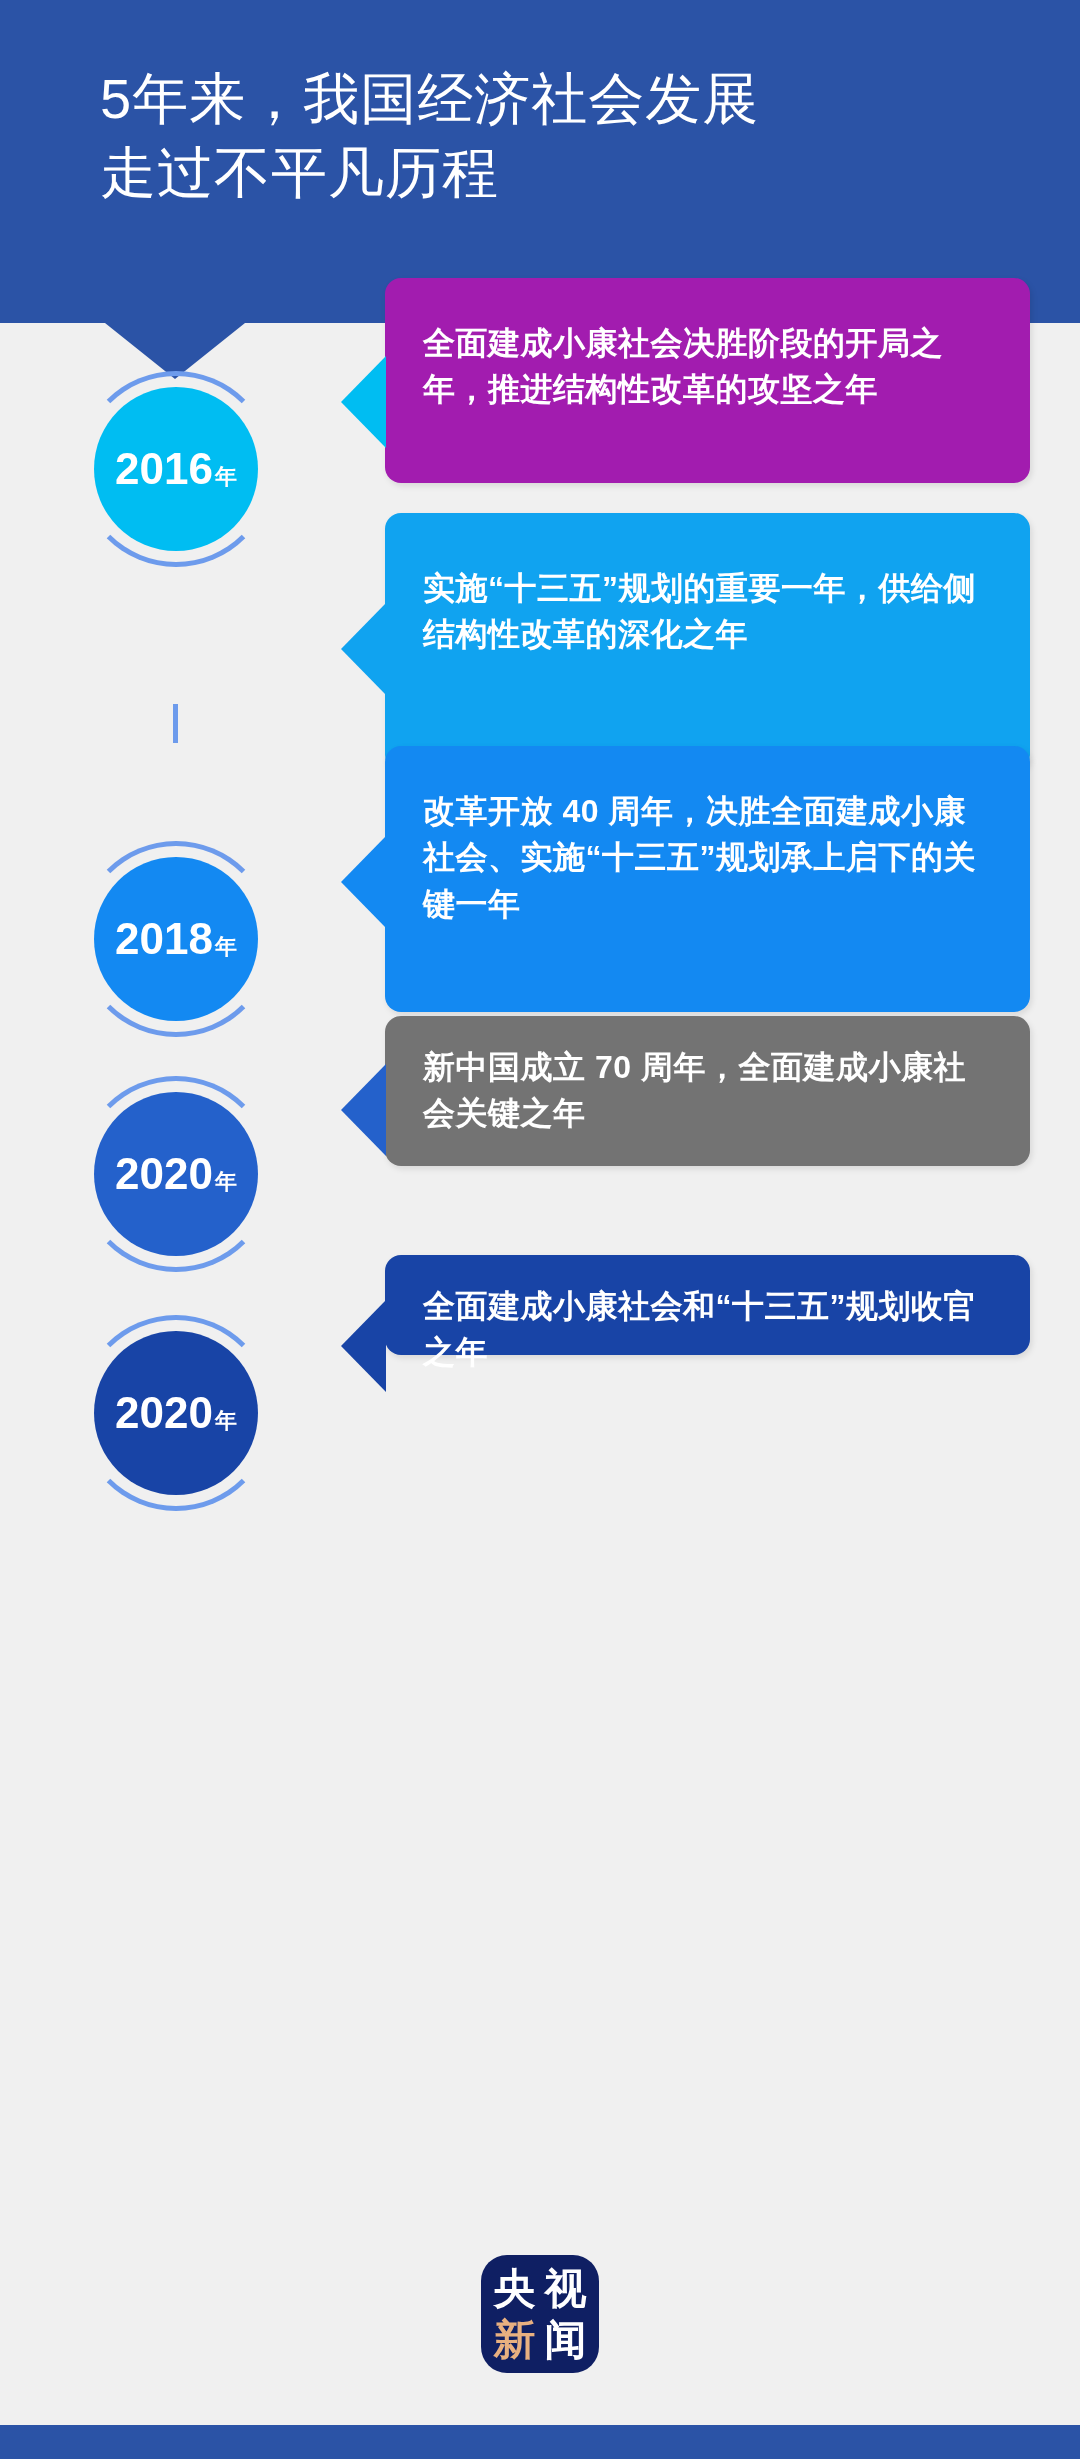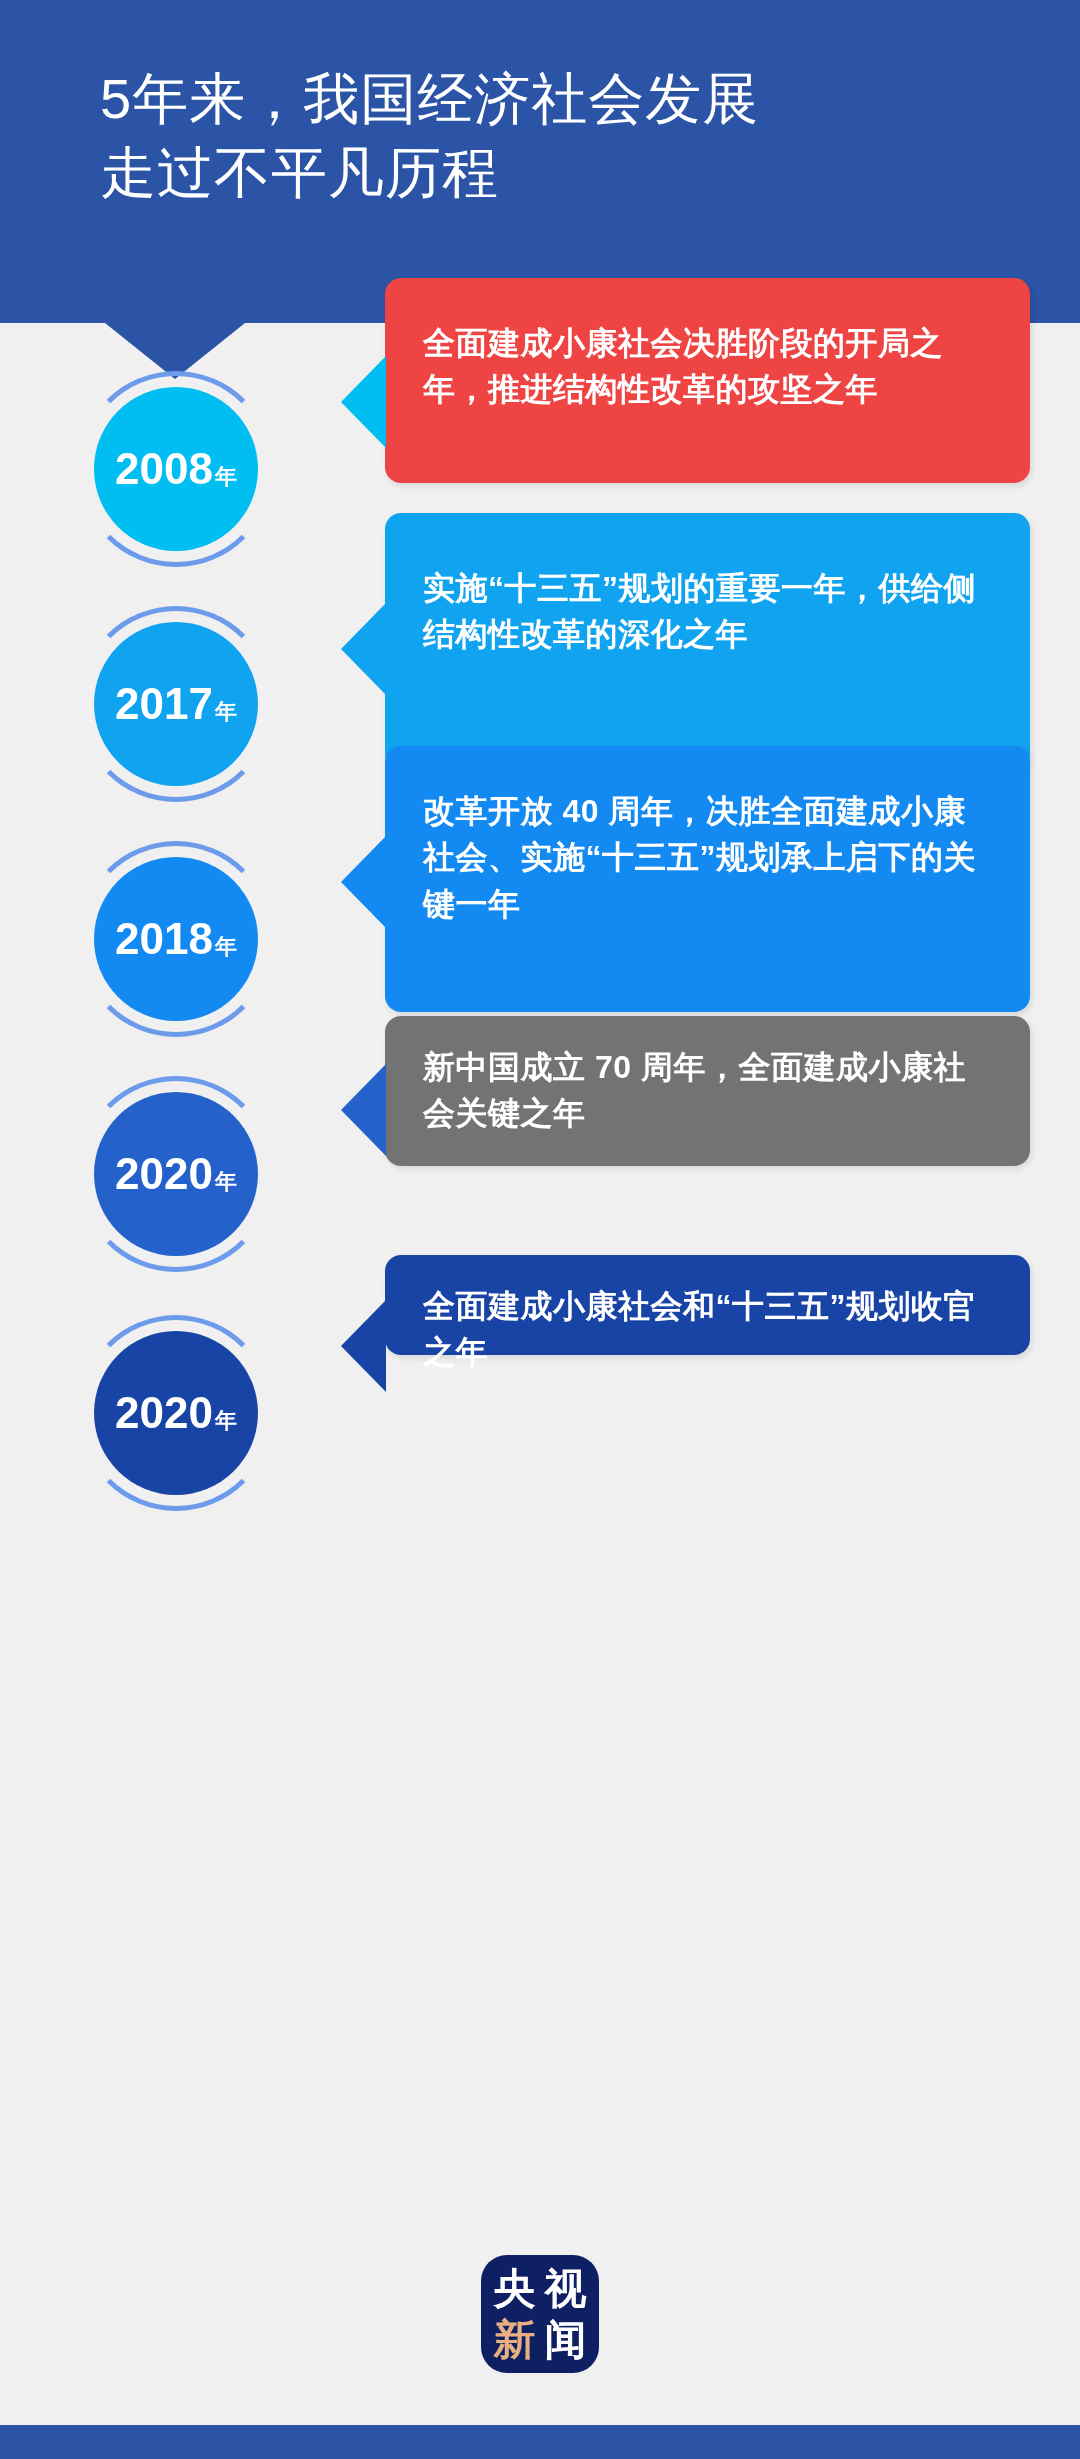--- a/index.html
+++ b/index.html
@@ -140,34 +140,28 @@
   <div class="header-title">5年来，我国经济社会发展
 走过不平凡历程</div>
 </div>
 <div class="header-notch"></div>
 
 <div class="timeline" id="timeline">
     <div class="connector" style="top: 146px; height: 39px;"></div>
     <div class="node" style="top: 48px;">
       <div class="ring" style="border-top-color: rgb(109, 155, 236); border-bottom-color: rgb(109, 155, 236);"></div>
       <div class="disc" style="background: rgb(0, 189, 242);">
-        <div class="year"><span>2008</span><span class="suffix">年</span></div>
-      </div>
-    </div>
-    <div class="callout" style="top: -45px; height: 205px; width: 645px; background: #ef4444;">
+        <div class="year"><span>2016</span><span class="suffix">年</span></div>
+      </div>
+    </div>
+    <div class="callout" style="top: -45px; height: 205px; width: 645px; background: #a21caf;">
       <div class="beak" style="top: 78px; border-right: 45px solid rgb(0, 189, 242);"></div>
       <div class="txt" style="top: 42px;">全面建成小康社会决胜阶段的开局之年，推进结构性改革的攻坚之年</div>
     </div>
     <div class="connector" style="top: 381px; height: 39px;"></div>
-    <div class="node" style="top: 283px;">
-      <div class="ring" style="border-top-color: rgb(109, 155, 236); border-bottom-color: rgb(109, 155, 236);"></div>
-      <div class="disc" style="background: rgb(16, 163, 240);">
-        <div class="year"><span>2017</span><span class="suffix">年</span></div>
-      </div>
-    </div>
     <div class="callout" style="top: 190px; height: 258px; width: 645px; background: rgb(16, 163, 240);">
       <div class="beak" style="top: 90px; border-right: 45px solid rgb(16, 163, 240);"></div>
       <div class="txt" style="top: 52px;">实施“十三五”规划的重要一年，供给侧结构性改革的深化之年</div>
     </div>
     <div class="connector" style="top: 616px; height: 39px;"></div>
     <div class="node" style="top: 518px;">
       <div class="ring" style="border-top-color: rgb(109, 155, 236); border-bottom-color: rgb(109, 155, 236);"></div>
       <div class="disc" style="background: rgb(19, 137, 242);">
         <div class="year"><span>2018</span><span class="suffix">年</span></div>
       </div>

